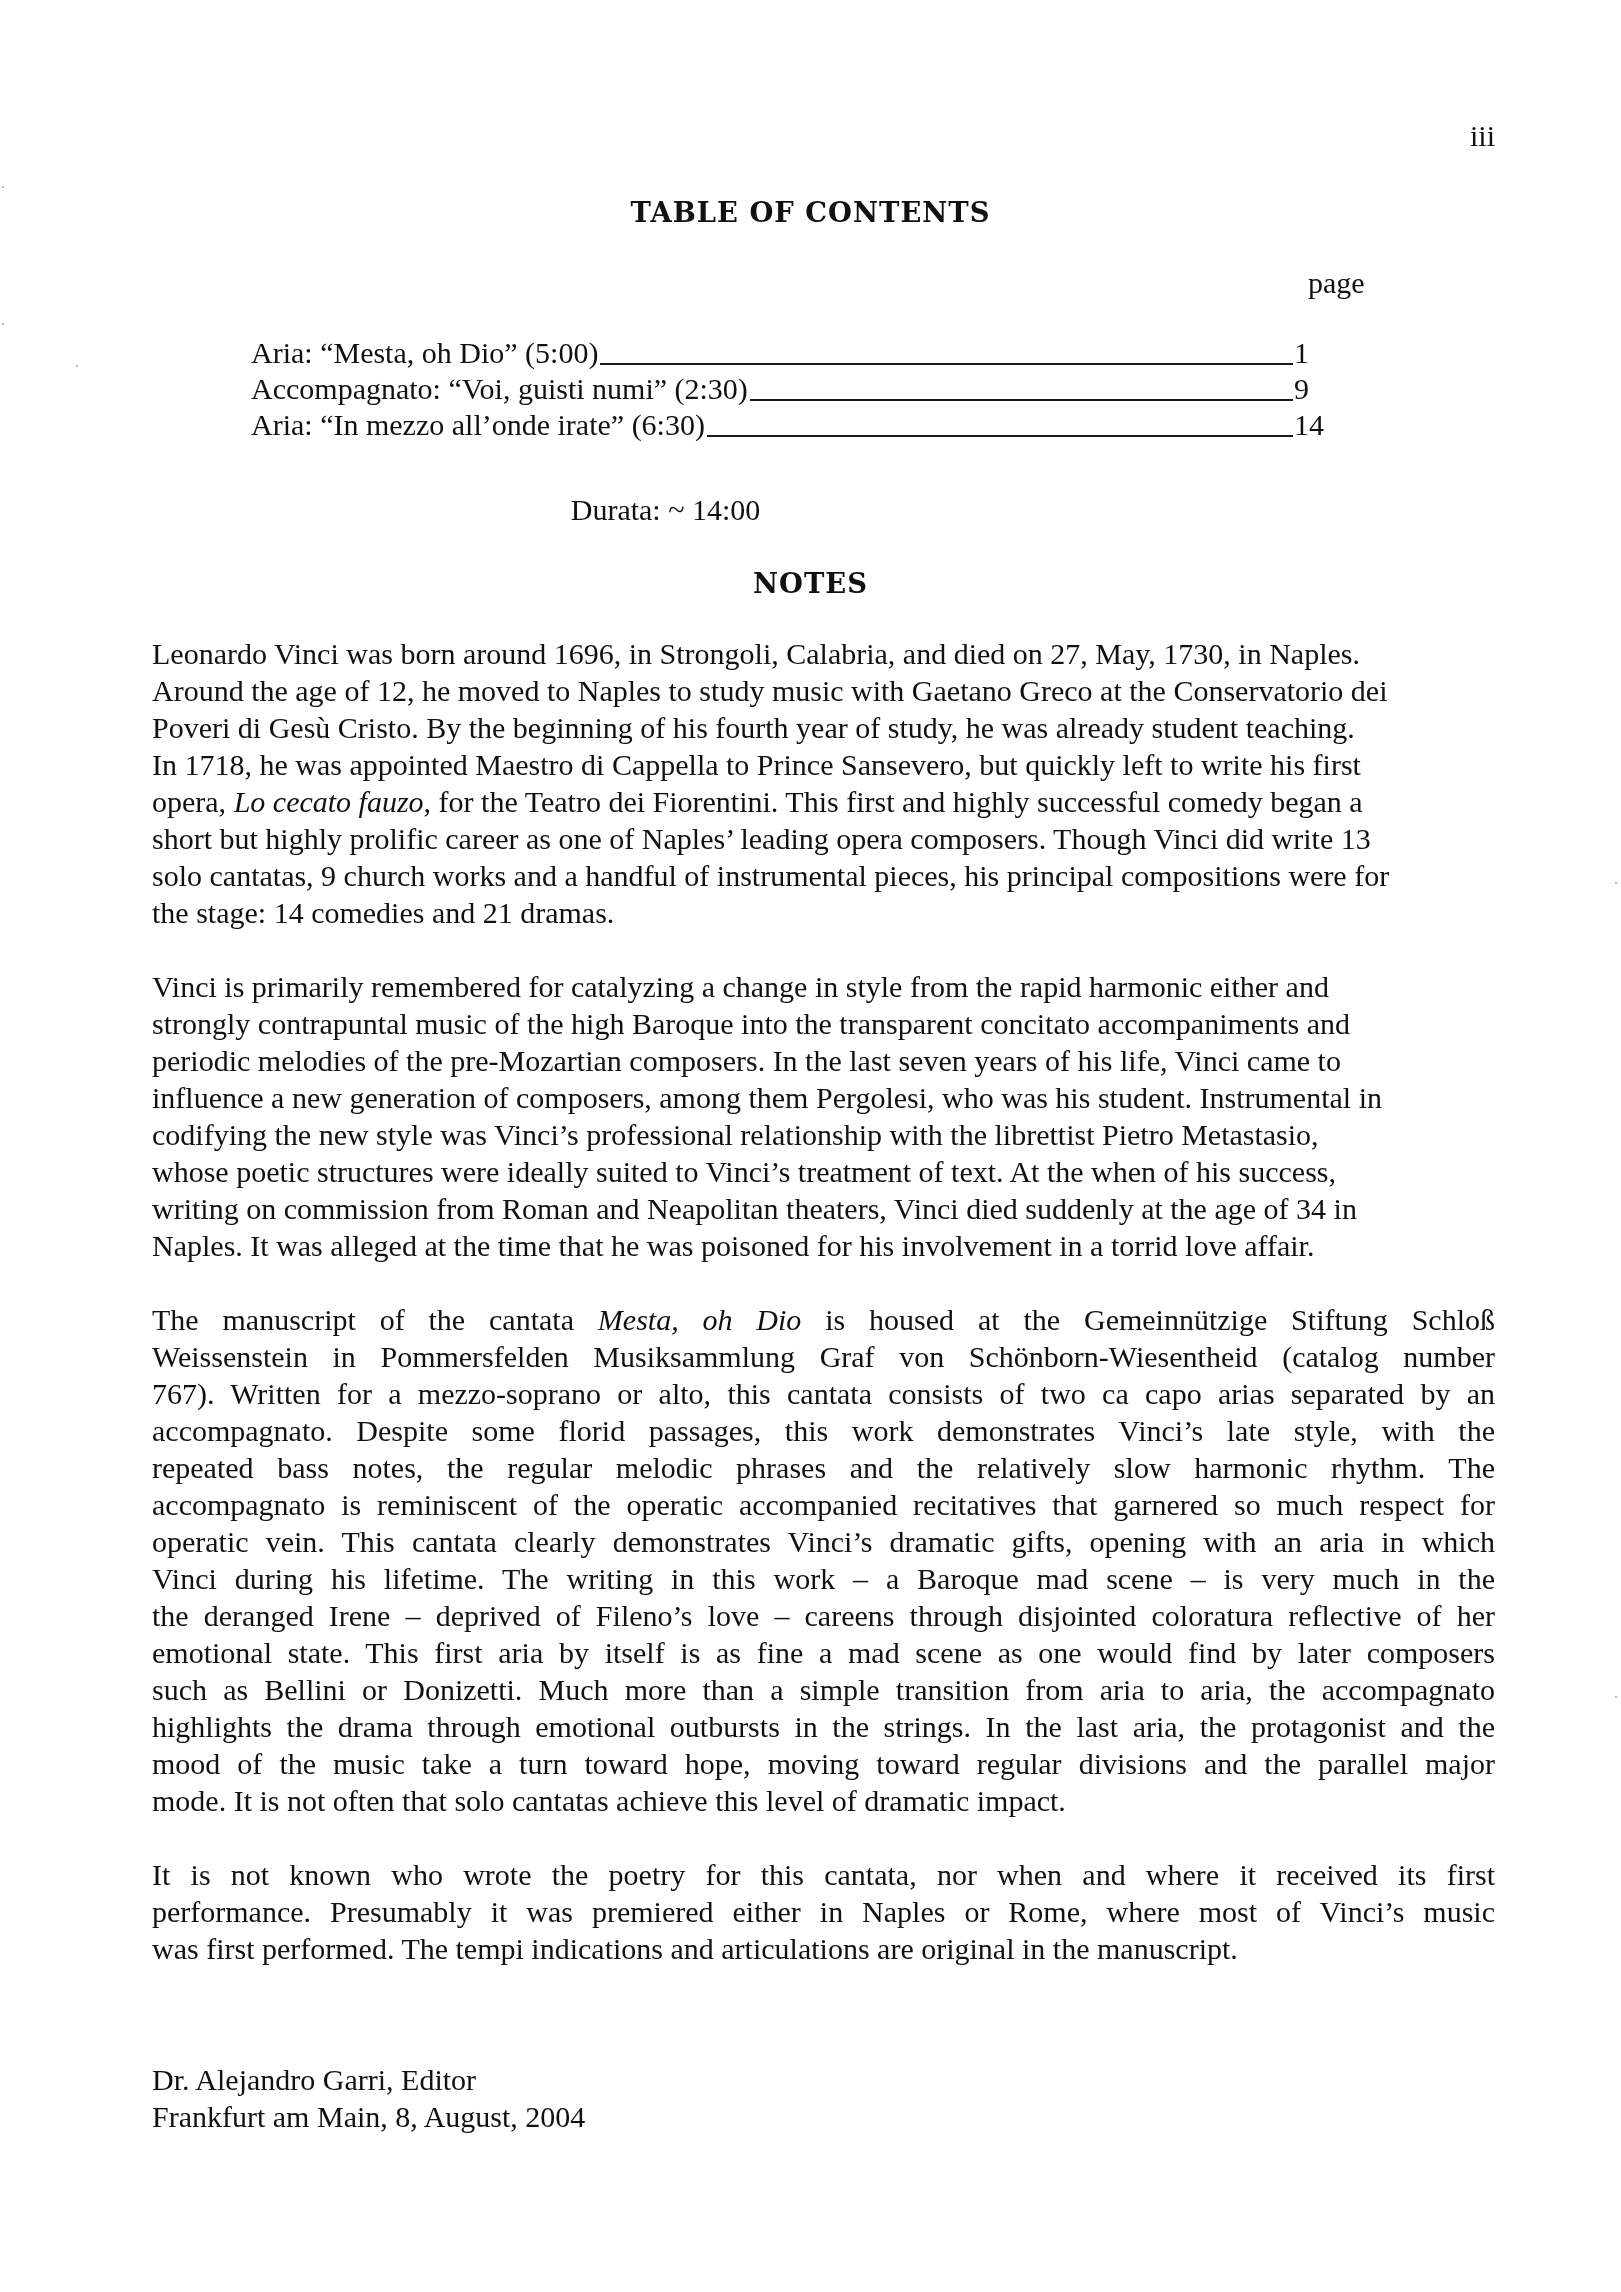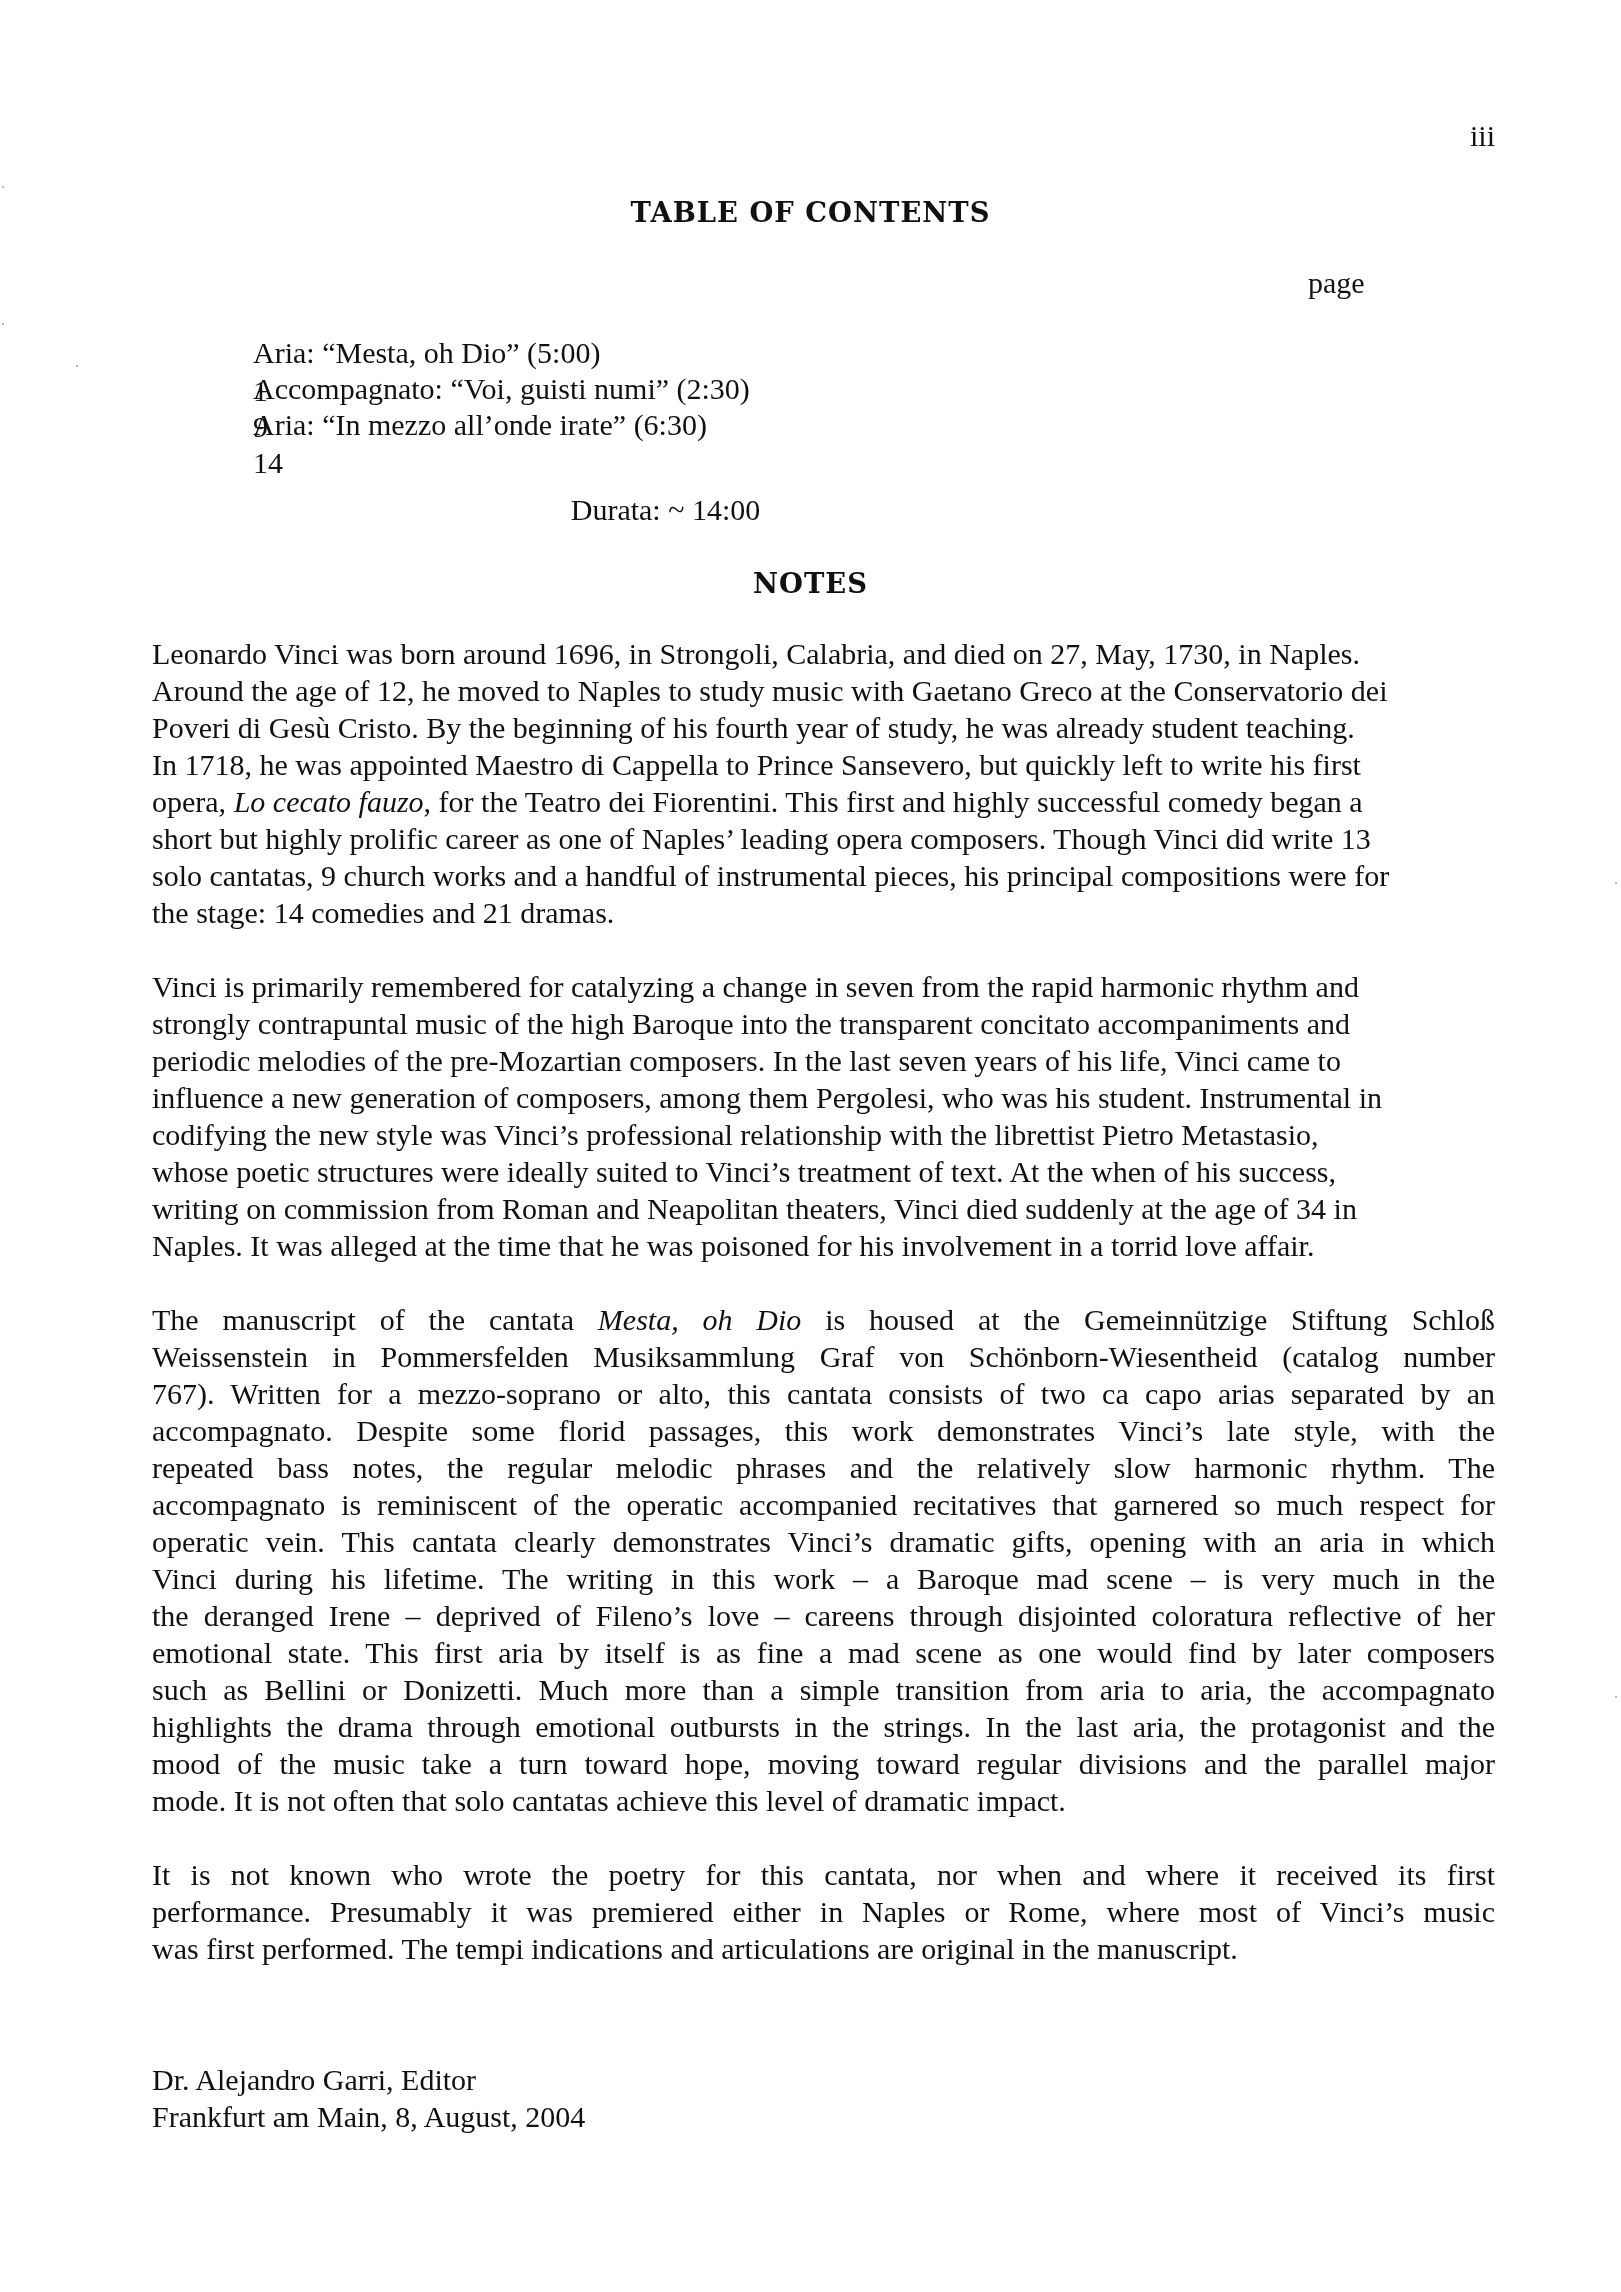--- a/index.html
+++ b/index.html
@@ -19,21 +19,21 @@
   }
   .toc-title { top: 196px; font-size: 27.4px; }
   .toc-page-label {
     position: absolute; left: 1308px; top: 263px; font-size: 30px; line-height: 39px;
   }
   .toc {
     position: absolute; left: 251px; top: 335px; width: 1082px;
   }
   .toc-row {
     display: flex; align-items: baseline; height: 36px;
-    font-size: 30px; line-height: 36px; flex-direction: column;
+    font-size: 30px; line-height: 36px;
   }
   .toc-label { white-space: nowrap; }
   .toc-leader {
     flex: 1; border-bottom: 2px solid #1a1a1a; margin: 0 1px 0 2px;
     transform: translateY(2px); height: 0;
   }
   .toc-pg { min-width: 39px; text-align: left; }
   .duration {
     position: absolute; left: 0; width: 1331px; text-align: center;
     top: 490px; font-size: 30px; line-height: 39px;
@@ -91,21 +91,21 @@
       <span class="line">Leonardo Vinci was born around 1696, in Strongoli, Calabria, and died on 27, May, 1730, in Naples.</span>
       <span class="line">Around the age of 12, he moved to Naples to study music with Gaetano Greco at the Conservatorio dei</span>
       <span class="line">Poveri di Gesù Cristo.  By the beginning of his fourth year of study, he was already student teaching.</span>
       <span class="line">In 1718, he was appointed Maestro di Cappella to Prince Sansevero, but quickly left to write his first</span>
       <span class="line">opera, <em>Lo cecato fauzo</em>, for the Teatro dei Fiorentini.  This first and highly successful comedy began a</span>
       <span class="line">short but highly prolific career as one of Naples’ leading opera composers.  Though Vinci did write 13</span>
       <span class="line">solo cantatas, 9 church works and a handful of instrumental pieces, his principal compositions were for</span>
       <span class="line last">the stage: 14 comedies and 21 dramas.</span>
     </div>
   <div class="para">
-      <span class="line">Vinci is primarily remembered for catalyzing a change in seven from the rapid harmonic rhythm and</span>
+      <span class="line">Vinci is primarily remembered for catalyzing a change in style from the rapid harmonic either and</span>
       <span class="line">strongly contrapuntal music of the high Baroque into the transparent concitato accompaniments and</span>
       <span class="line">periodic melodies of the pre-Mozartian composers.  In the last seven years of his life, Vinci came to</span>
       <span class="line">influence a new generation of composers, among them Pergolesi, who was his student.  Instrumental in</span>
       <span class="line">codifying the new style was Vinci’s professional relationship with the librettist Pietro Metastasio,</span>
       <span class="line">whose poetic structures were ideally suited to Vinci’s treatment of text.  At the when of his success,</span>
       <span class="line">writing on commission from Roman and Neapolitan theaters, Vinci died suddenly at the age of 34 in</span>
       <span class="line last">Naples. It was alleged at the time that he was poisoned for his involvement in a torrid love affair.</span>
     </div>
   <div class="para justified">
       <span class="line">The manuscript of the cantata <em>Mesta, oh Dio</em> is housed at the Gemeinnützige Stiftung Schloß</span>

